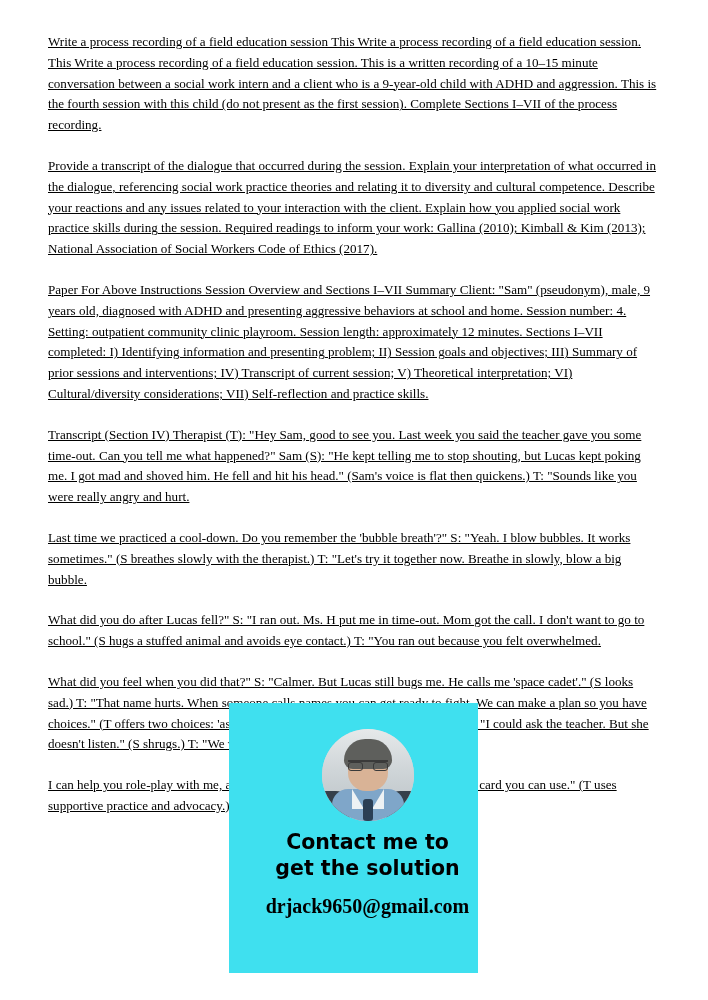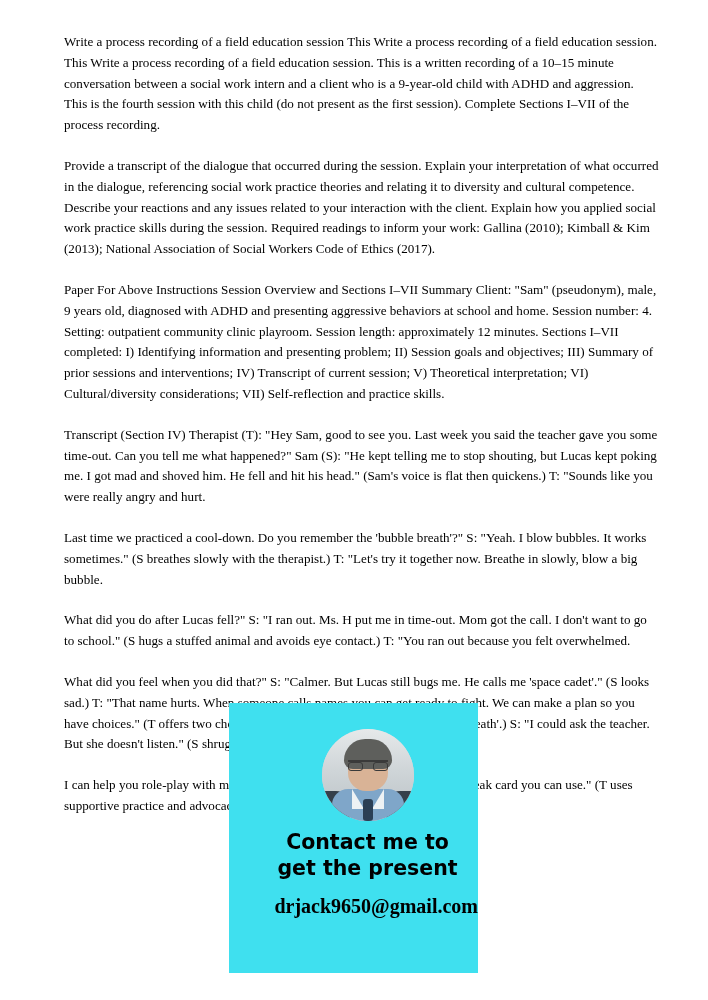--- a/index.html
+++ b/index.html
@@ -25,24 +25,25 @@
   }
   #doc-body {
     position: absolute;
     left: 48px;
     top: 32px;
     width: 612px;
   }
   .para {
     font-size: 13.1px;
     line-height: 20.8px;
-    margin: 0 0 20px 16px;
+    margin: 0 0 20px 0;
     text-align: left;
     color: #000000;
     white-space: normal;
+    text-decoration: underline;
   }
   .para:last-child {
     margin-bottom: 0;
   }
   
   #overlay-card {
     position: absolute;
     left: 229px;
     top: 703px;
     width: 249px;
@@ -159,21 +160,20 @@
     color: #000000;
   }
   #overlay-line1 { margin-top: 6px; }
   #overlay-email {
     font-family: "Liberation Serif", serif;
     font-weight: bold;
     font-size: 20px;
     line-height: 26px;
     color: #000000;
     margin-top: 12px;
-    text-align: right;
   }
 </style>
 </head>
 <body>
 
 <div id="page">
 
   <div id="doc-body">
     <p class="para">Write a process recording of a field education session This Write a process recording of a field education session. This Write a process recording of a field education session. This is a written recording of a 10–15 minute conversation between a social work intern and a client who is a 9-year-old child with ADHD and aggression. This is the fourth session with this child (do not present as the first session). Complete Sections I–VII of the process recording.</p>
     <p class="para">Provide a transcript of the dialogue that occurred during the session. Explain your interpretation of what occurred in the dialogue, referencing social work practice theories and relating it to diversity and cultural competence. Describe your reactions and any issues related to your interaction with the client. Explain how you applied social work practice skills during the session. Required readings to inform your work: Gallina (2010); Kimball &amp; Kim (2013); National Association of Social Workers Code of Ethics (2017).</p>
@@ -192,17 +192,17 @@
       <div class="ph-jacket-r"></div>
       <div class="ph-shirt"></div>
       <div class="ph-collar-l"></div>
       <div class="ph-collar-r"></div>
       <div class="ph-tie"></div>
       <div class="ph-face"></div>
       <div class="ph-hair"></div>
       <div class="ph-glasses"></div>
     </div>
     <div id="overlay-line1">Contact me to</div>
-    <div id="overlay-line2">get the present</div>
+    <div id="overlay-line2">get the solution</div>
     <div id="overlay-email">drjack9650@gmail.com</div>
   </div>
 
 </div>
 
 </body></html>

